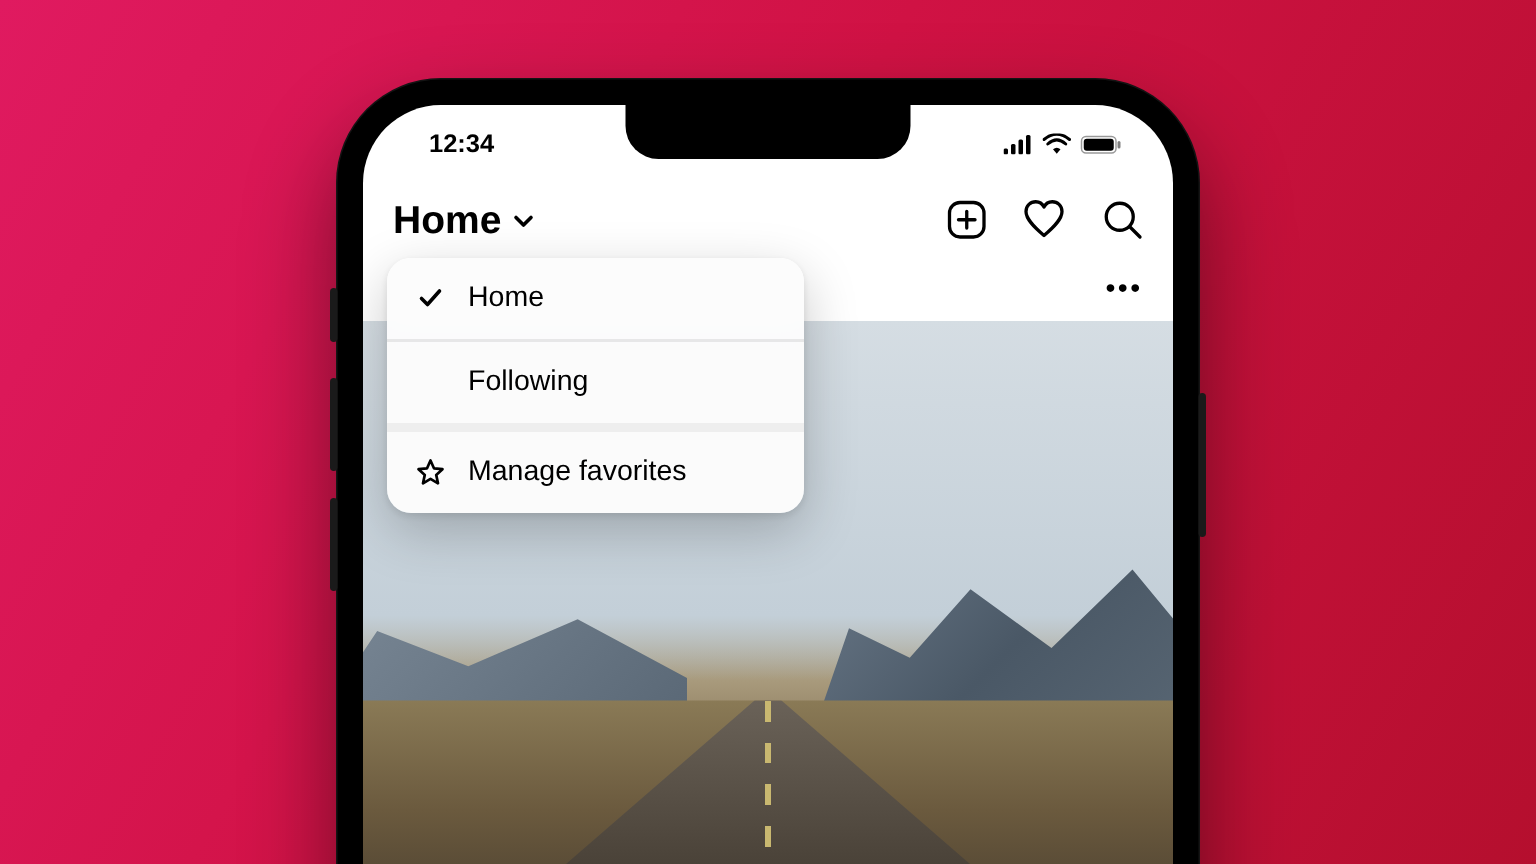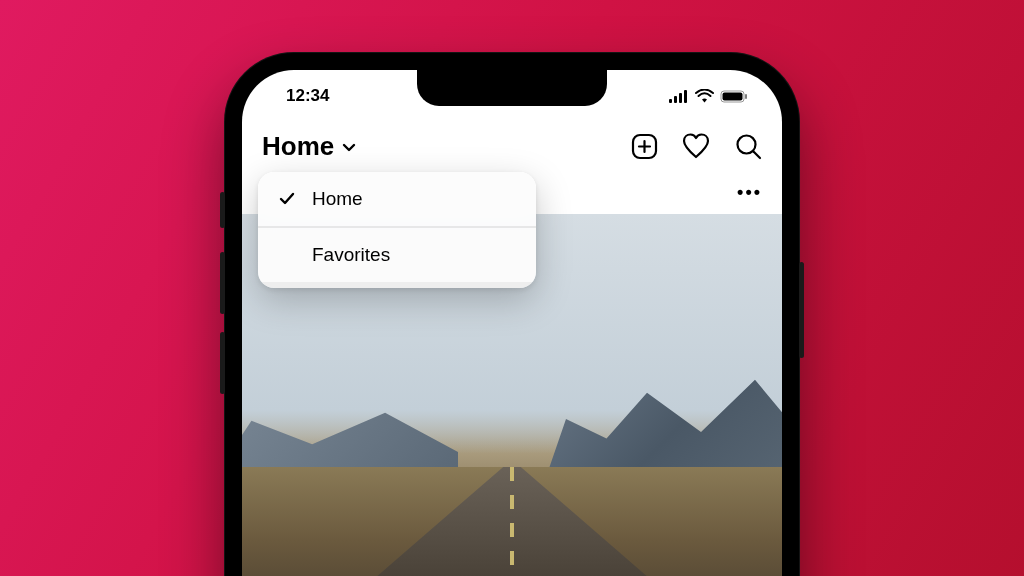--- a/index.html
+++ b/index.html
@@ -126,21 +126,29 @@
               <svg width="18" height="18" viewBox="0 0 18 18">
                   <path d="M3 9 L7 13 L15 4" stroke="#000" stroke-width="2.4" fill="none" stroke-linecap="round" stroke-linejoin="round"></path>
                 </svg>
             </span>
             <span>Home</span>
           </div>
           <div class="sep"></div>
           <div class="sep"></div>
           <div class="mi">
             <span class="tick"></span>
-            <span>Favorites</span>
+            <span>Following</span>
           </div>
           <div class="sep2"></div>
+          <div class="mi">
+            <span class="tick">
+              <svg width="20" height="20" viewBox="0 0 20 20">
+                  <path d="M10 2 L12.3 7.2 L18 7.8 L13.8 11.6 L15 17.2 L10 14.2 L5 17.2 L6.2 11.6 L2 7.8 L7.7 7.2 Z" stroke="#000" stroke-width="1.8" fill="none" stroke-linejoin="round"></path>
+                </svg>
+            </span>
+            <span>Manage favorites</span>
+          </div>
         </div>
 
       </div>
     </div>
   </div>
 </div>
 
 </body></html>

